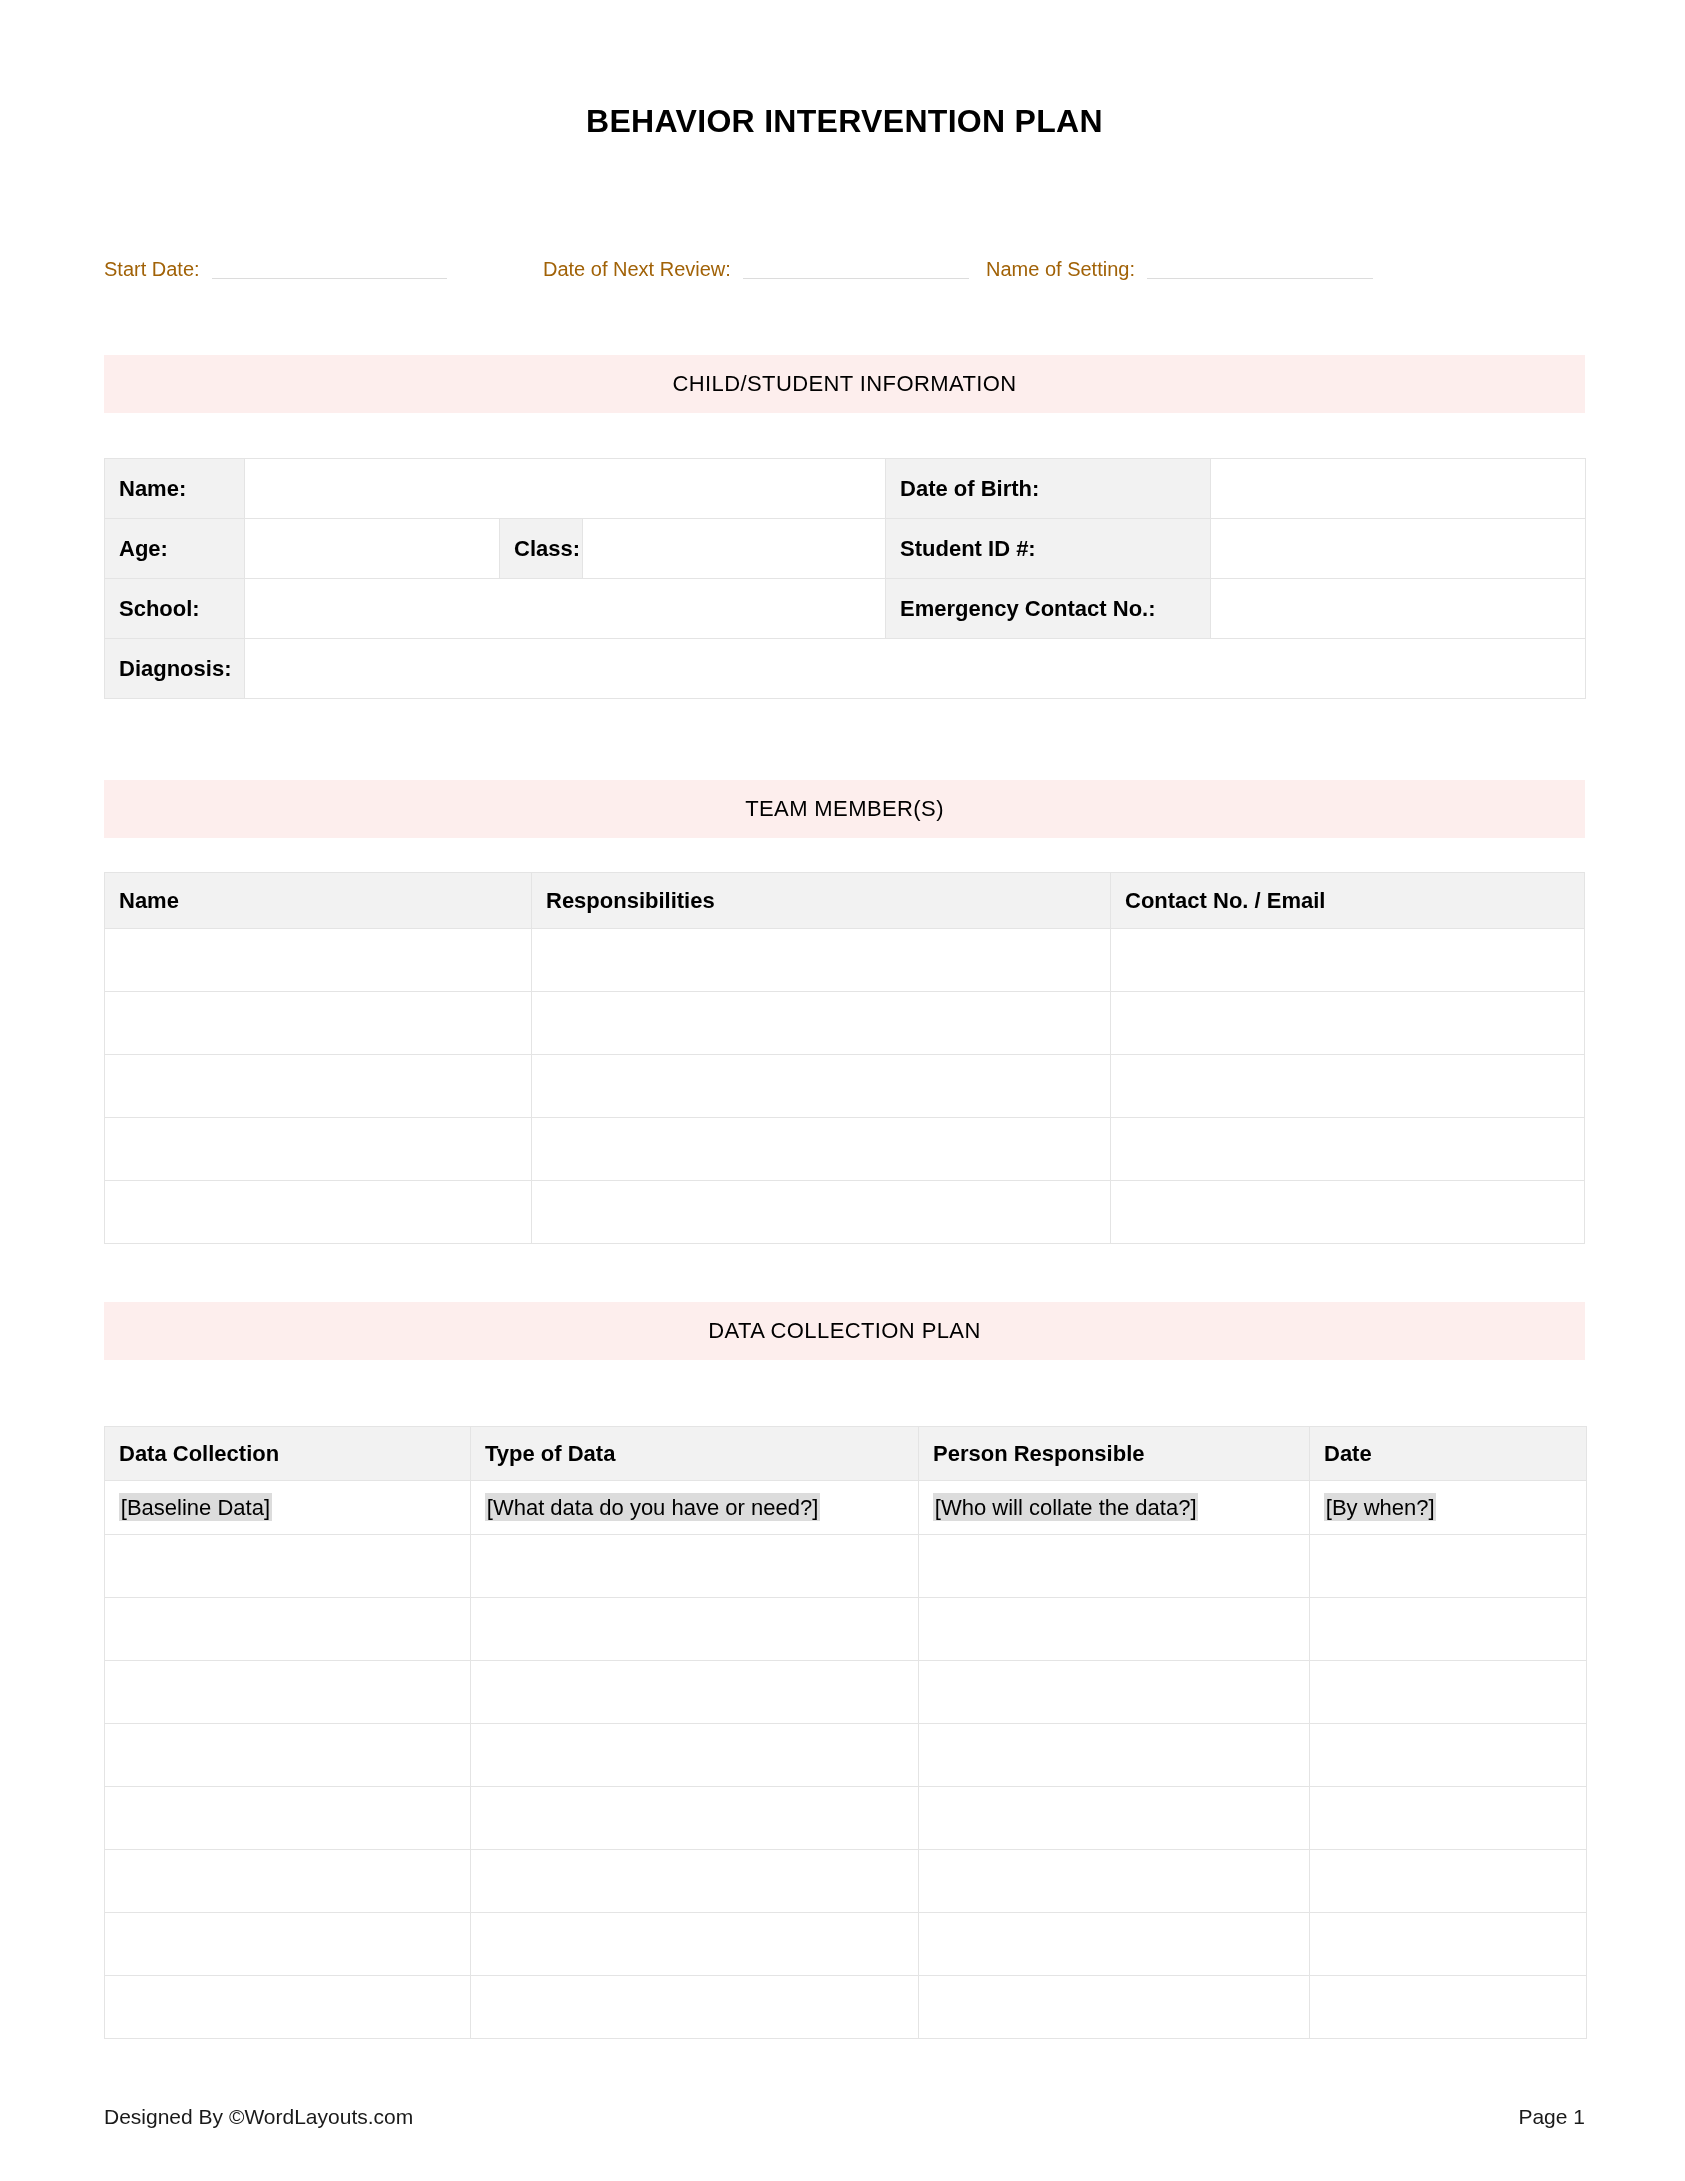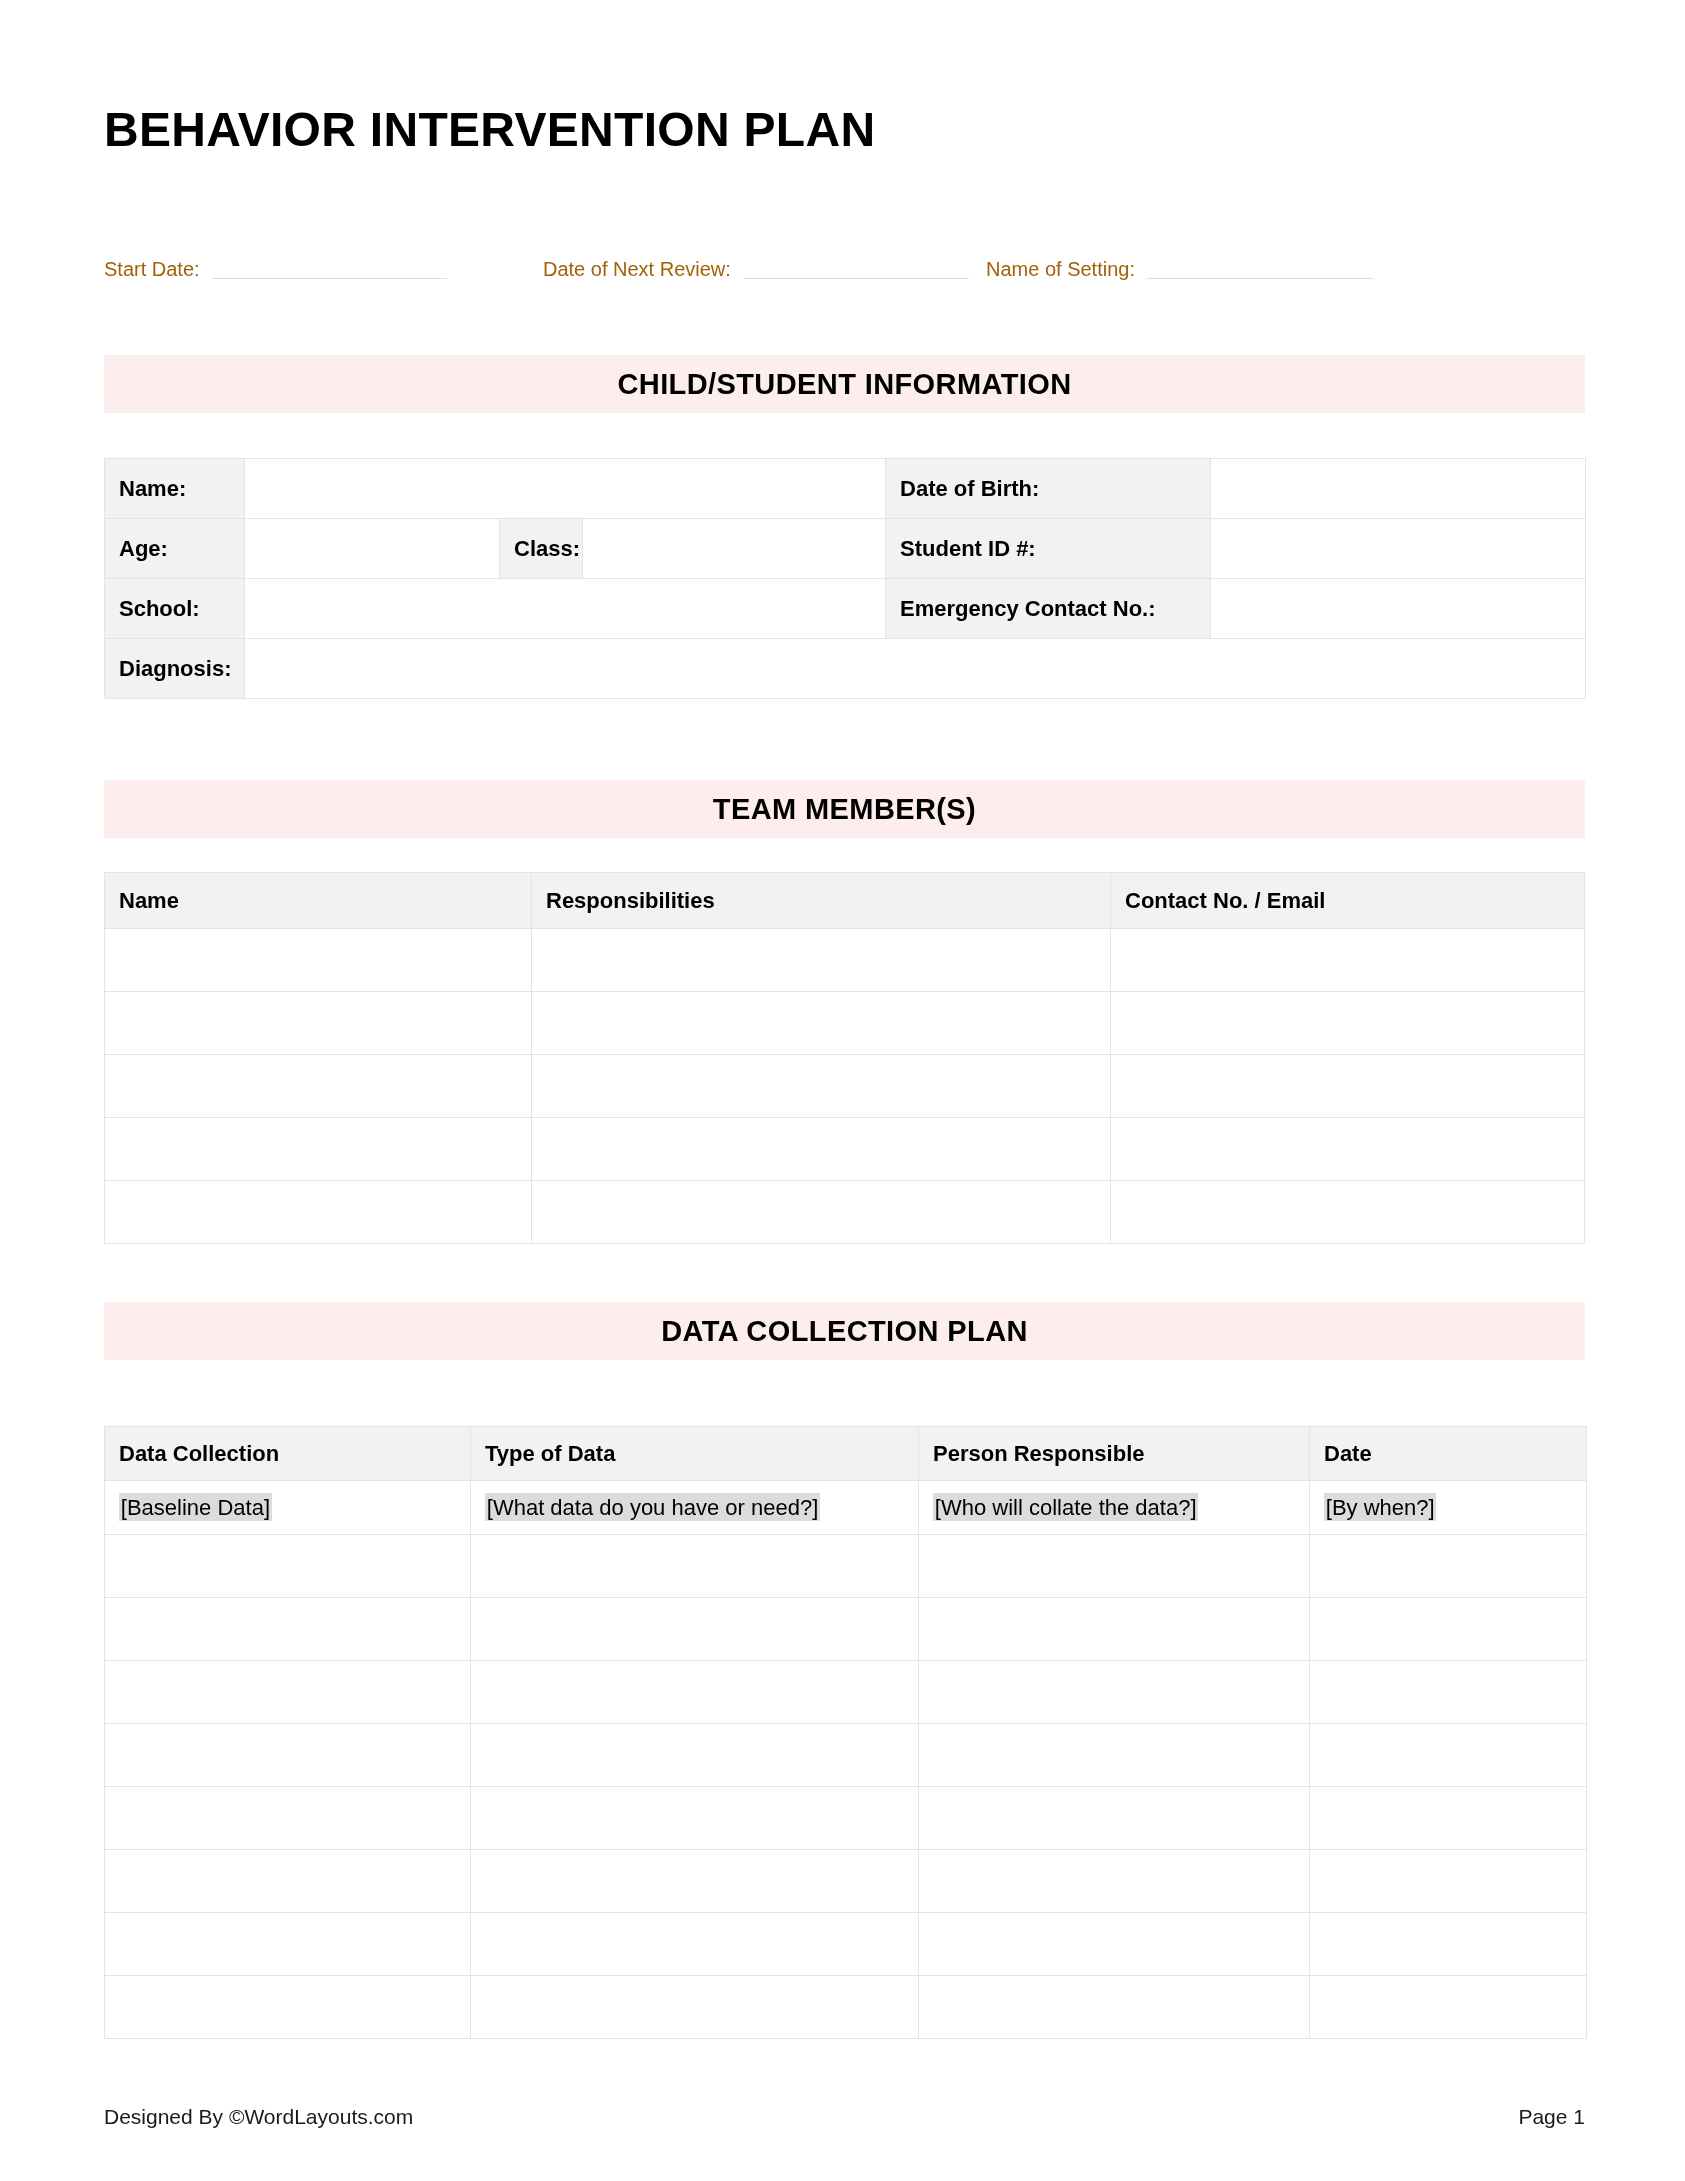--- a/index.html
+++ b/index.html
@@ -28,22 +28,22 @@
     top: 0;
     width: 1481px;
   }
 
   
   .doc-title {
     position: absolute;
     left: 0;
     top: 104px;
     width: 1481px;
-    text-align: left;
-    font-size: 48px;
+    text-align: center;
+    font-size: 32px;
     font-weight: bold;
     letter-spacing: 0.3px;
     line-height: 1.1;
   }
 
   
   .header-fields {
     position: absolute;
     left: 0;
     top: 239px;
@@ -80,22 +80,22 @@
   .band {
     position: absolute;
     left: 0;
     width: 1481px;
     background: #fdeeed;
     display: flex;
     align-items: center;
     justify-content: center;
   }
   .band-text {
-    font-size: 29px;
-    font-weight: bold;
+    font-size: 22px;
+    font-weight: normal;
     letter-spacing: 0.4px;
     color: #000;
   }
 
   
   .tbl {
     position: absolute;
     left: 0;
     width: 1481px;
     border-collapse: collapse;

